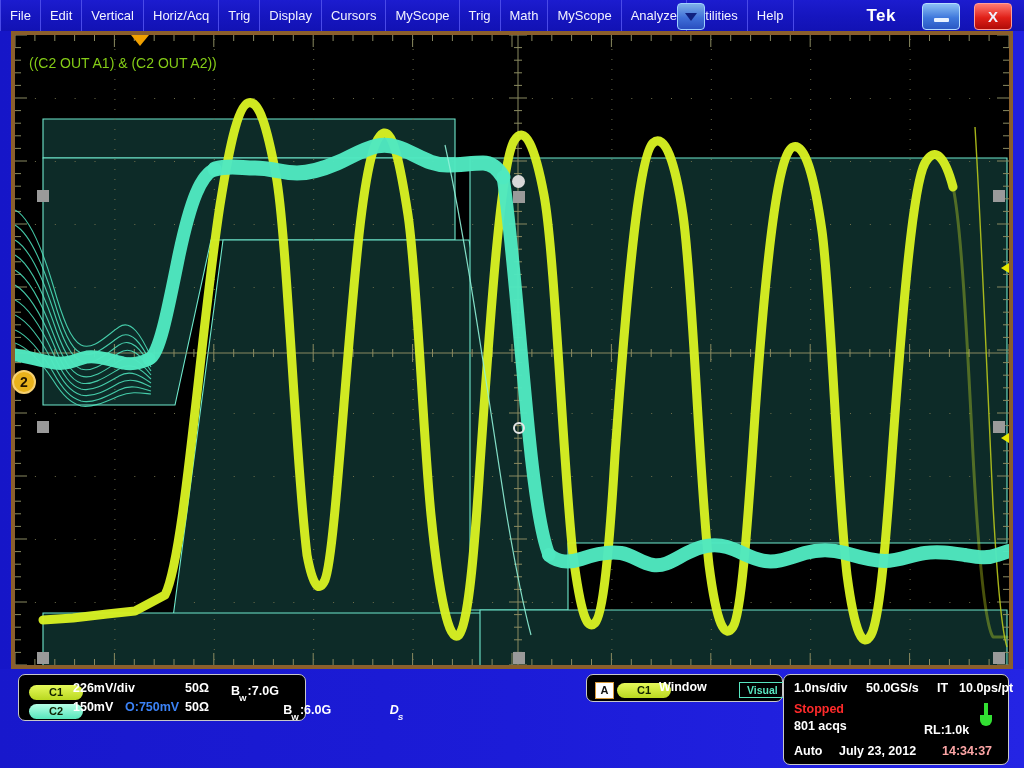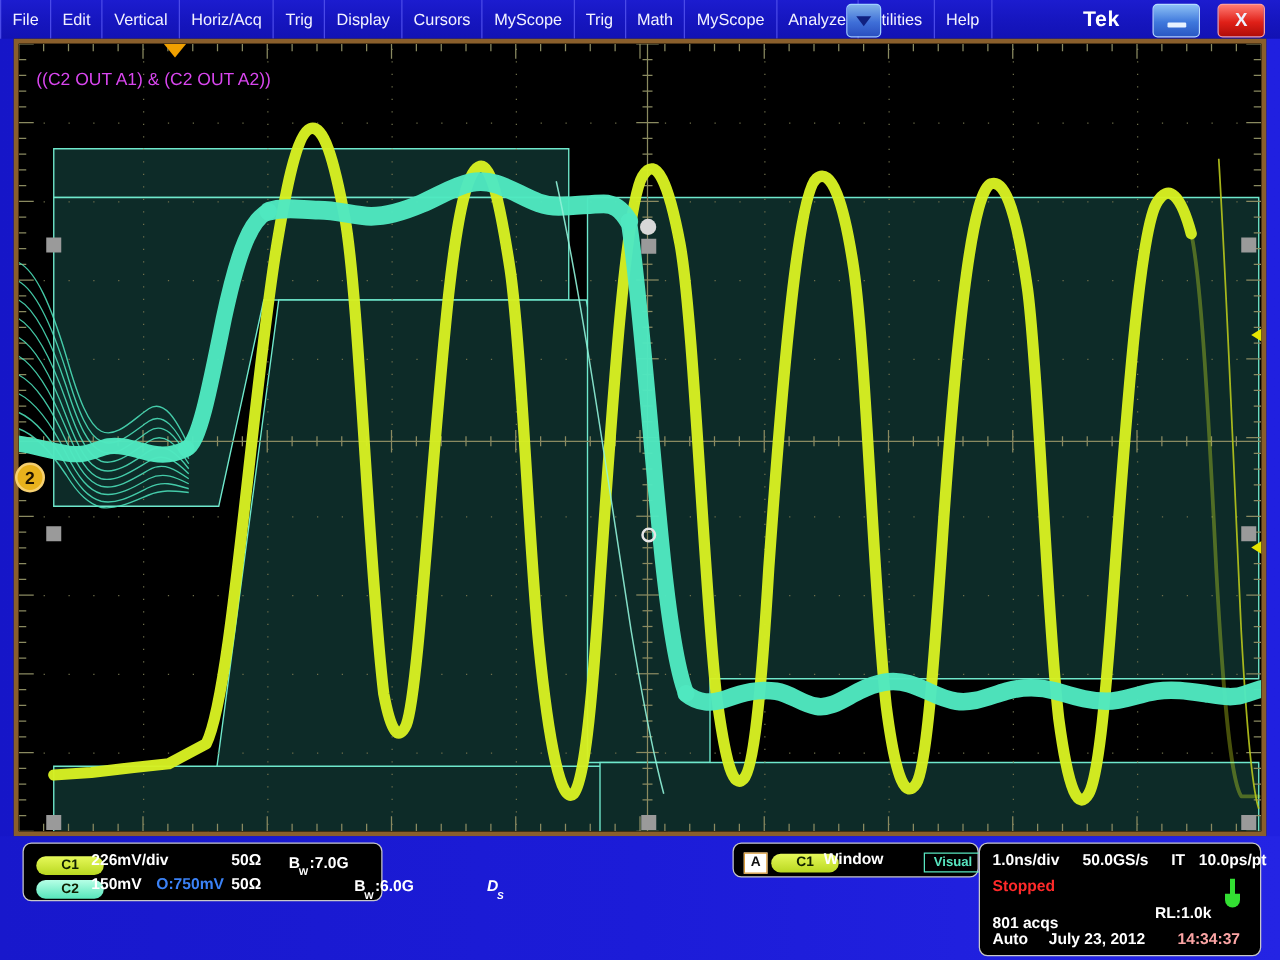--- a/index.html
+++ b/index.html
@@ -55,21 +55,21 @@
   #trig-marker{position:absolute;left:0;top:0;width:0;height:0;
      border-left:9px solid transparent;border-right:9px solid transparent;
      border-top:11px solid #f0a000;}
   .yarrow{position:absolute;width:0;height:0;
      border-top:7px solid transparent;border-bottom:7px solid transparent;
      border-right:11px solid #e6e600;}
   #ch2-badge{position:absolute;left:1px;top:339px;width:24px;height:24px;border-radius:50%;
      background:#e8b21c;border:2px solid #f6d070;box-sizing:border-box;
      color:#201400;font-size:14px;font-weight:bold;
      display:flex;align-items:center;justify-content:center;}
-  .math-label{position:absolute;color:#d946ef;font-size:14px;white-space:nowrap;}
+  .math-label{position:absolute;color:#84cc16;font-size:14px;white-space:nowrap;}
 
   
   #readout{position:absolute;left:0;top:669px;width:1024px;height:99px;
      background:linear-gradient(90deg,#1818cc 0%,#1c1cd8 50%,#2424e4 100%);}
   .ro-box{position:absolute;background:#000;border:1px solid #c8c8c8;border-radius:7px;}
   #ro-left{left:18px;top:5px;width:286px;height:45px;}
   #ro-center{left:586px;top:5px;width:195px;height:26px;}
   #ro-right{left:783px;top:5px;width:224px;height:89px;}
   .chip{display:inline-flex;align-items:center;justify-content:center;
      width:54px;height:15px;border-radius:8px;color:#102000;
@@ -1472,21 +1472,21 @@
       <div class="ro-txt" style="left:82px;top:6px;">50.0GS/s</div>
       <div class="ro-txt" style="left:153px;top:6px;">IT</div>
       <div class="ro-txt" style="left:175px;top:6px;">10.0ps/pt</div>
 
       <div class="ro-txt ro-red" style="left:10px;top:27px;">Stopped</div>
       <div id="green-ind">
         <span class="stem"></span>
         <span class="head"></span>
       </div>
 
-      <div class="ro-txt" style="left:10px;top:56px;text-align:center;">801 acqs</div>
+      <div class="ro-txt" style="left:10px;top:44px;text-align:center;">801 acqs</div>
       <div class="ro-txt" style="left:140px;top:48px;">RL:1.0k</div>
 
       <div class="ro-txt" style="left:10px;top:69px;">Auto</div>
       <div class="ro-txt" style="left:55px;top:69px;">July 23, 2012</div>
       <div class="ro-txt ro-orange" style="left:158px;top:69px;">14:34:37</div>
     </div>
   </div>
 </div>
 
 </body></html>

